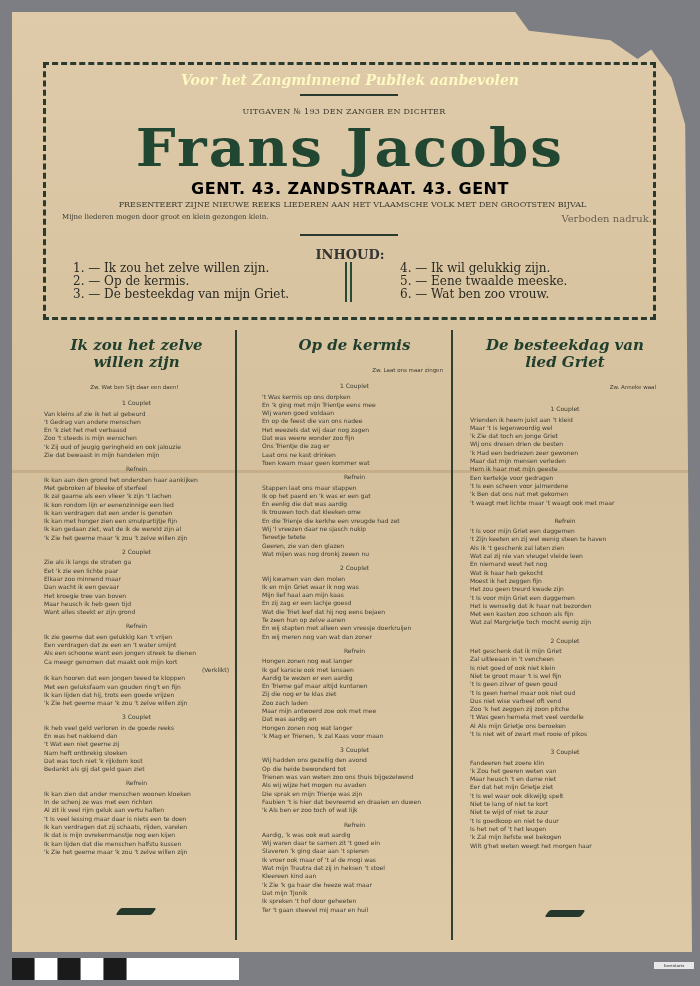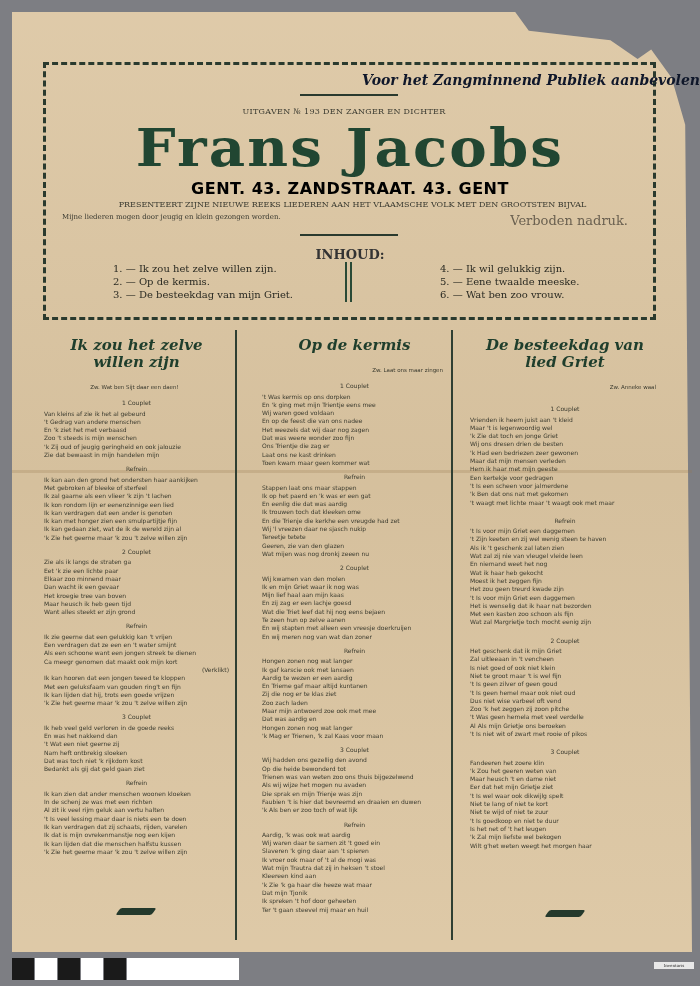--- a/index.html
+++ b/index.html
@@ -2,31 +2,31 @@
 <html><head>
 <meta charset="utf-8">
 <style>
   html,body{margin:0;padding:0;}
   body{width:700px;height:986px;background:#7d7e83;position:relative;overflow:hidden;font-family:"DejaVu Serif",serif;}
   .paper{position:absolute;left:12px;top:12px;width:680px;height:940px;background:#dcc6a2;
     background-image:linear-gradient(180deg,rgba(255,255,255,0.08),rgba(0,0,0,0.03) 50%,rgba(255,255,255,0.06));
     clip-path:polygon(0 0,74% 0,76% 2%,88% 3%,92% 5%,94% 4%,97% 7%,99% 12%,100% 100%,96% 100%,0 100%);}
   .fold{position:absolute;left:12px;width:680px;height:3px;background:rgba(150,120,80,0.25);}
   .header{position:absolute;left:43px;top:62px;width:613px;height:172px;border:3px dashed #2a3a2e;border-bottom:none;box-sizing:border-box;}
-  .recommend{position:absolute;left:0;width:700px;top:72px;text-align:right;font-family:"DejaVu Serif",serif;font-style:italic;font-weight:bold;font-size:14px;color:#0f172a;}
+  .recommend{position:absolute;left:0;width:700px;top:72px;text-align:center;font-family:"DejaVu Serif",serif;font-style:italic;font-weight:bold;font-size:14px;color:#fef9c3;}
   .rule{position:absolute;height:2px;background:#2a3a2e;}
   .uitgaven{position:absolute;left:0;width:688px;top:107px;text-align:center;font-size:8px;color:#3a3a30;letter-spacing:0.3px;}
   .title{position:absolute;left:0;width:700px;top:118px;text-align:center;font-family:"DejaVu Serif",serif;font-weight:bold;font-size:52px;color:#214632;letter-spacing:2px;transform:scaleX(1.08);line-height:60px;}
   .address{position:absolute;left:0;width:700px;top:179px;text-align:center;font-family:"DejaVu Sans",sans-serif;font-weight:bold;font-size:16px;color:#000000;letter-spacing:0.5px;}
   .presents{position:absolute;left:60px;width:585px;top:200px;text-align:center;font-size:8px;color:#3a3a30;}
   .mijne{position:absolute;left:62px;top:213px;font-size:7px;color:#3a3a30;}
-  .verboden{position:absolute;right:72px;top:213px;font-size:13px;color:#6a6050;}
+  .verboden{position:absolute;right:48px;top:213px;font-size:10px;color:#6a6050;}
   .inhoud{position:absolute;left:0;width:700px;top:247px;text-align:center;font-size:13px;font-weight:bold;color:#333;}
   .vbar{position:absolute;background:#2a4a36;}
-  .toc{position:absolute;font-size:10px;color:#2a2a22;line-height:13px;margin-left:40px;}
+  .toc{position:absolute;font-size:12px;color:#2a2a22;line-height:13px;}
   .sidebox{position:absolute;border:3px dashed #2a3a2e;border-top:none;box-sizing:border-box;}
   .col{position:absolute;top:325px;font-size:6px;color:#3a3a2e;line-height:8.3px;font-family:"DejaVu Sans",sans-serif;}
   .col h2{margin:12px;text-align:center;font-family:"DejaVu Serif",serif;font-style:italic;font-weight:bold;font-size:15px;line-height:17px;color:#1f3e2c;}
   .col .wijze{text-align:right;font-size:5.5px;margin:4px 4px 8px 0;}
   .col .sect{text-align:center;margin:6px 0 2px;}
   .col .line{white-space:nowrap;overflow:hidden;}
   .colsep{position:absolute;width:2px;background:#2f3f32;}
   .ornament{position:absolute;width:36px;height:7px;background:#24392c;transform:skewX(-35deg);border-radius:2px;}
   .calib{position:absolute;top:958px;height:22px;}
   .label-small{position:absolute;right:6px;top:962px;width:40px;height:7px;background:#e8e8e8;font-size:4px;color:#333;text-align:center;line-height:7px;}
@@ -39,21 +39,21 @@
 
 <div class="header"></div>
 <div class="sidebox" style="left:43px;top:230px;width:613px;height:90px;"></div>
 
 <div class="recommend">Voor het Zangminnend Publiek aanbevolen</div>
 <div class="rule" style="left:300px;top:94px;width:98px;"></div>
 <div class="uitgaven">UITGAVEN № 193 DEN ZANGER EN DICHTER</div>
 <div class="title">Frans Jacobs</div>
 <div class="address">GENT. 43. ZANDSTRAAT. 43. GENT</div>
 <div class="presents">PRESENTEERT ZIJNE NIEUWE REEKS LIEDEREN AAN HET VLAAMSCHE VOLK MET DEN GROOTSTEN BIJVAL</div>
-<div class="mijne">Mijne liederen mogen door jeugig en klein gezongen worden.</div>
+<div class="mijne">Mijne liederen mogen door groot en klein gezongen klein.</div>
 <div class="verboden">Verboden nadruk.</div>
 
 <div class="rule" style="left:300px;top:234px;width:98px;"></div>
 <div class="inhoud">INHOUD:</div>
 <div class="vbar" style="left:345px;top:262px;width:2px;height:40px;"></div>
 <div class="vbar" style="left:350px;top:262px;width:2px;height:40px;"></div>
 
 <div class="toc" style="left:73px;top:262px;">
   <div>1. — Ik zou het zelve willen zijn.</div>
   <div>2. — Op de kermis.</div>

